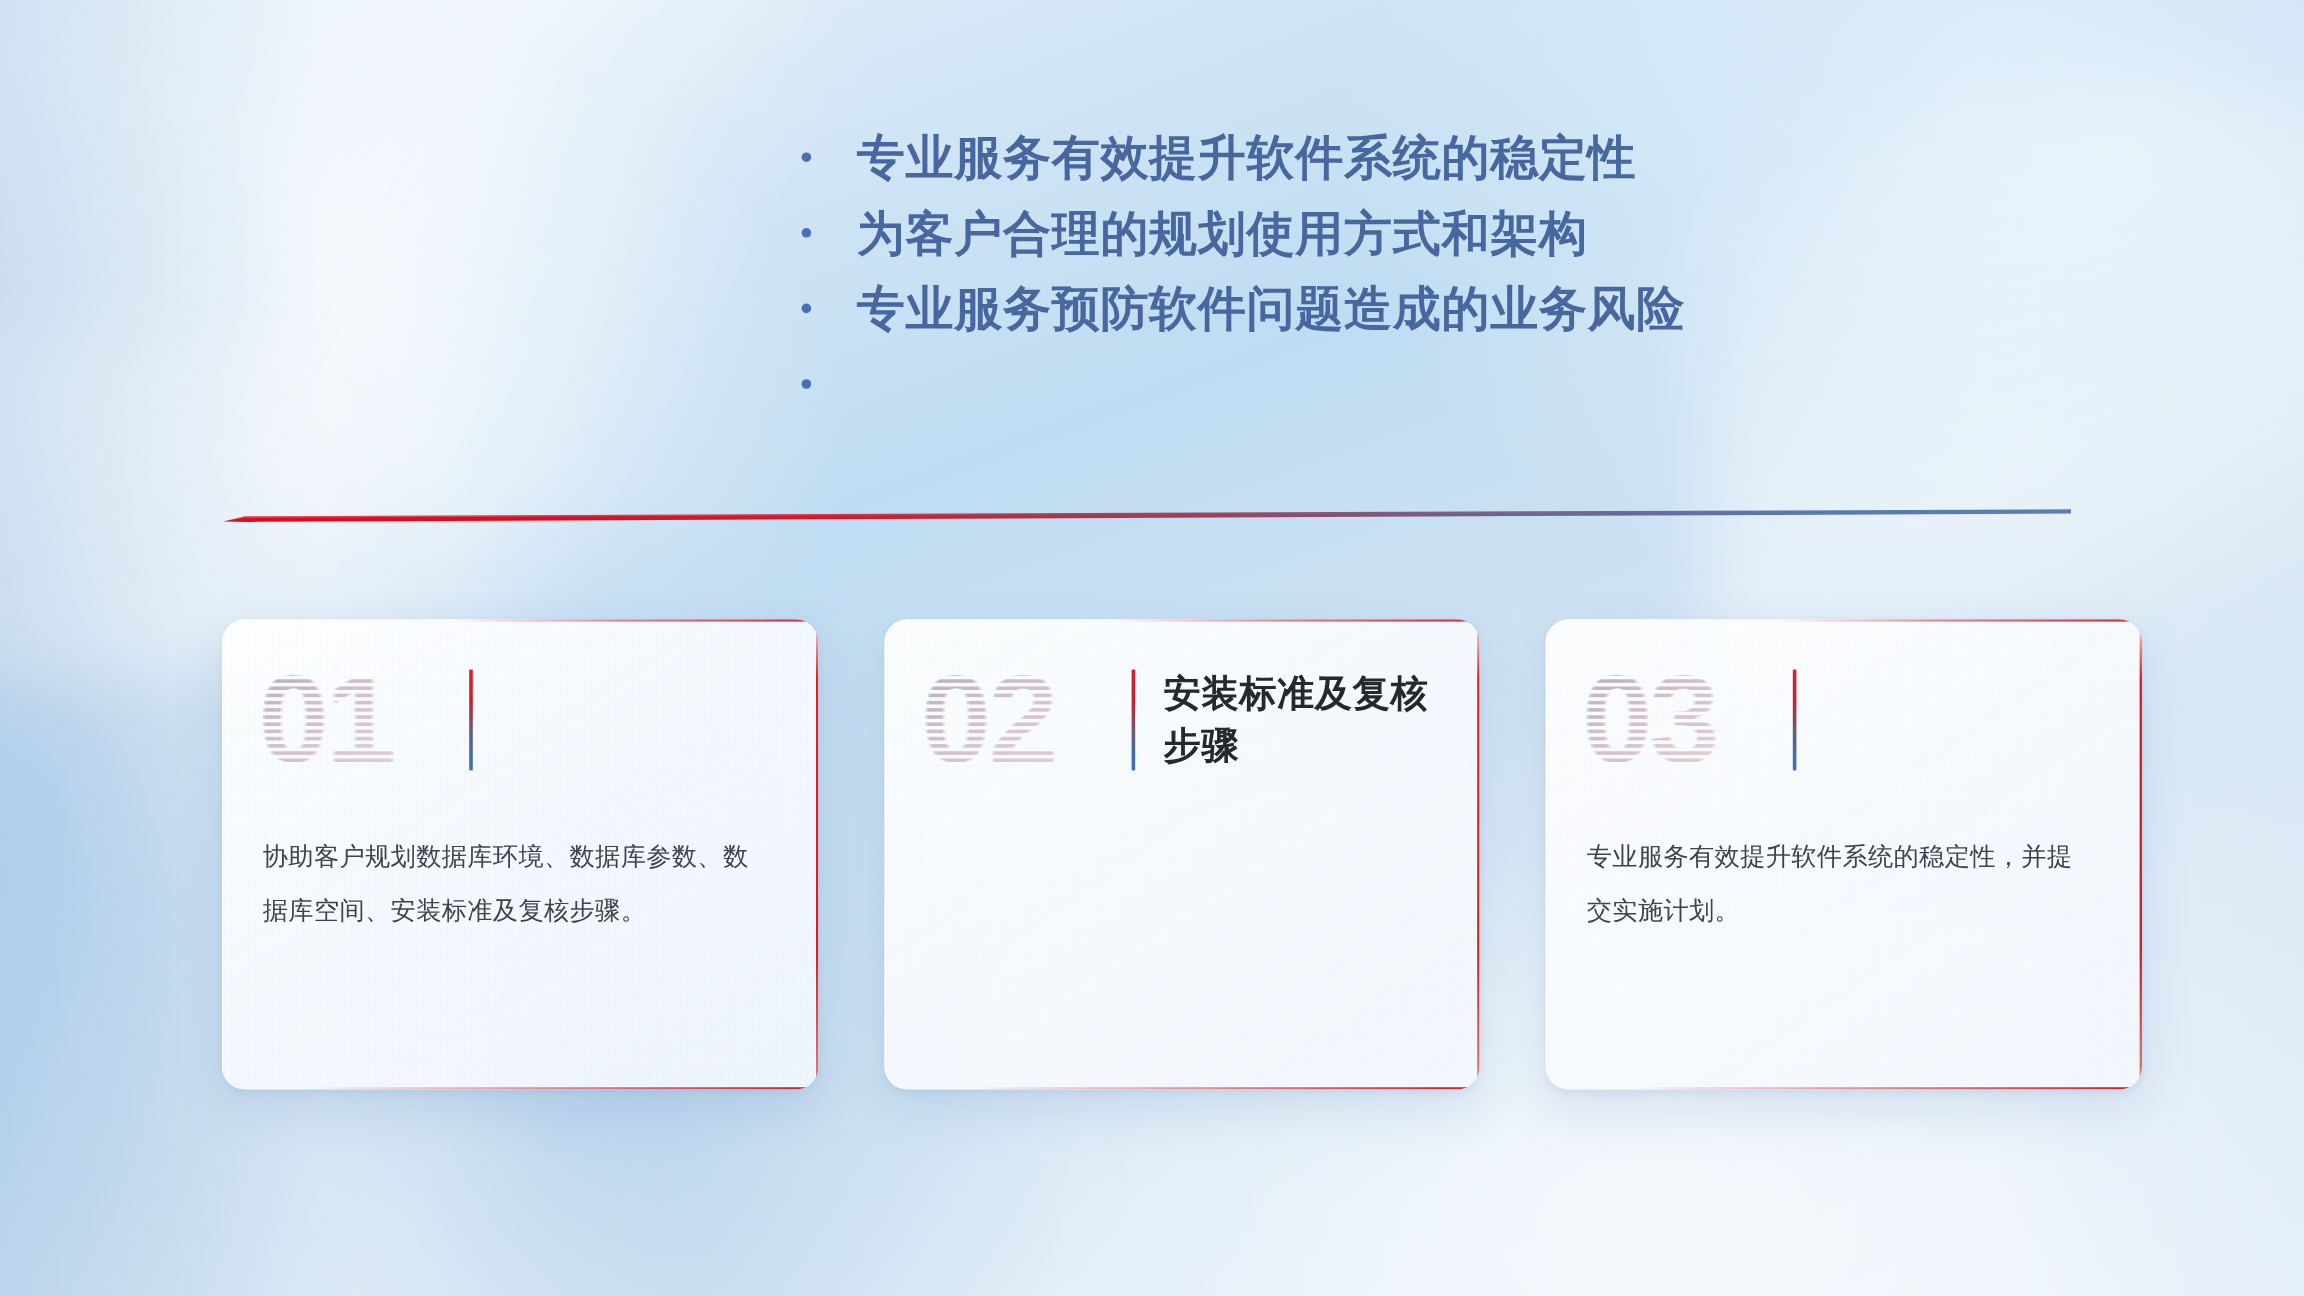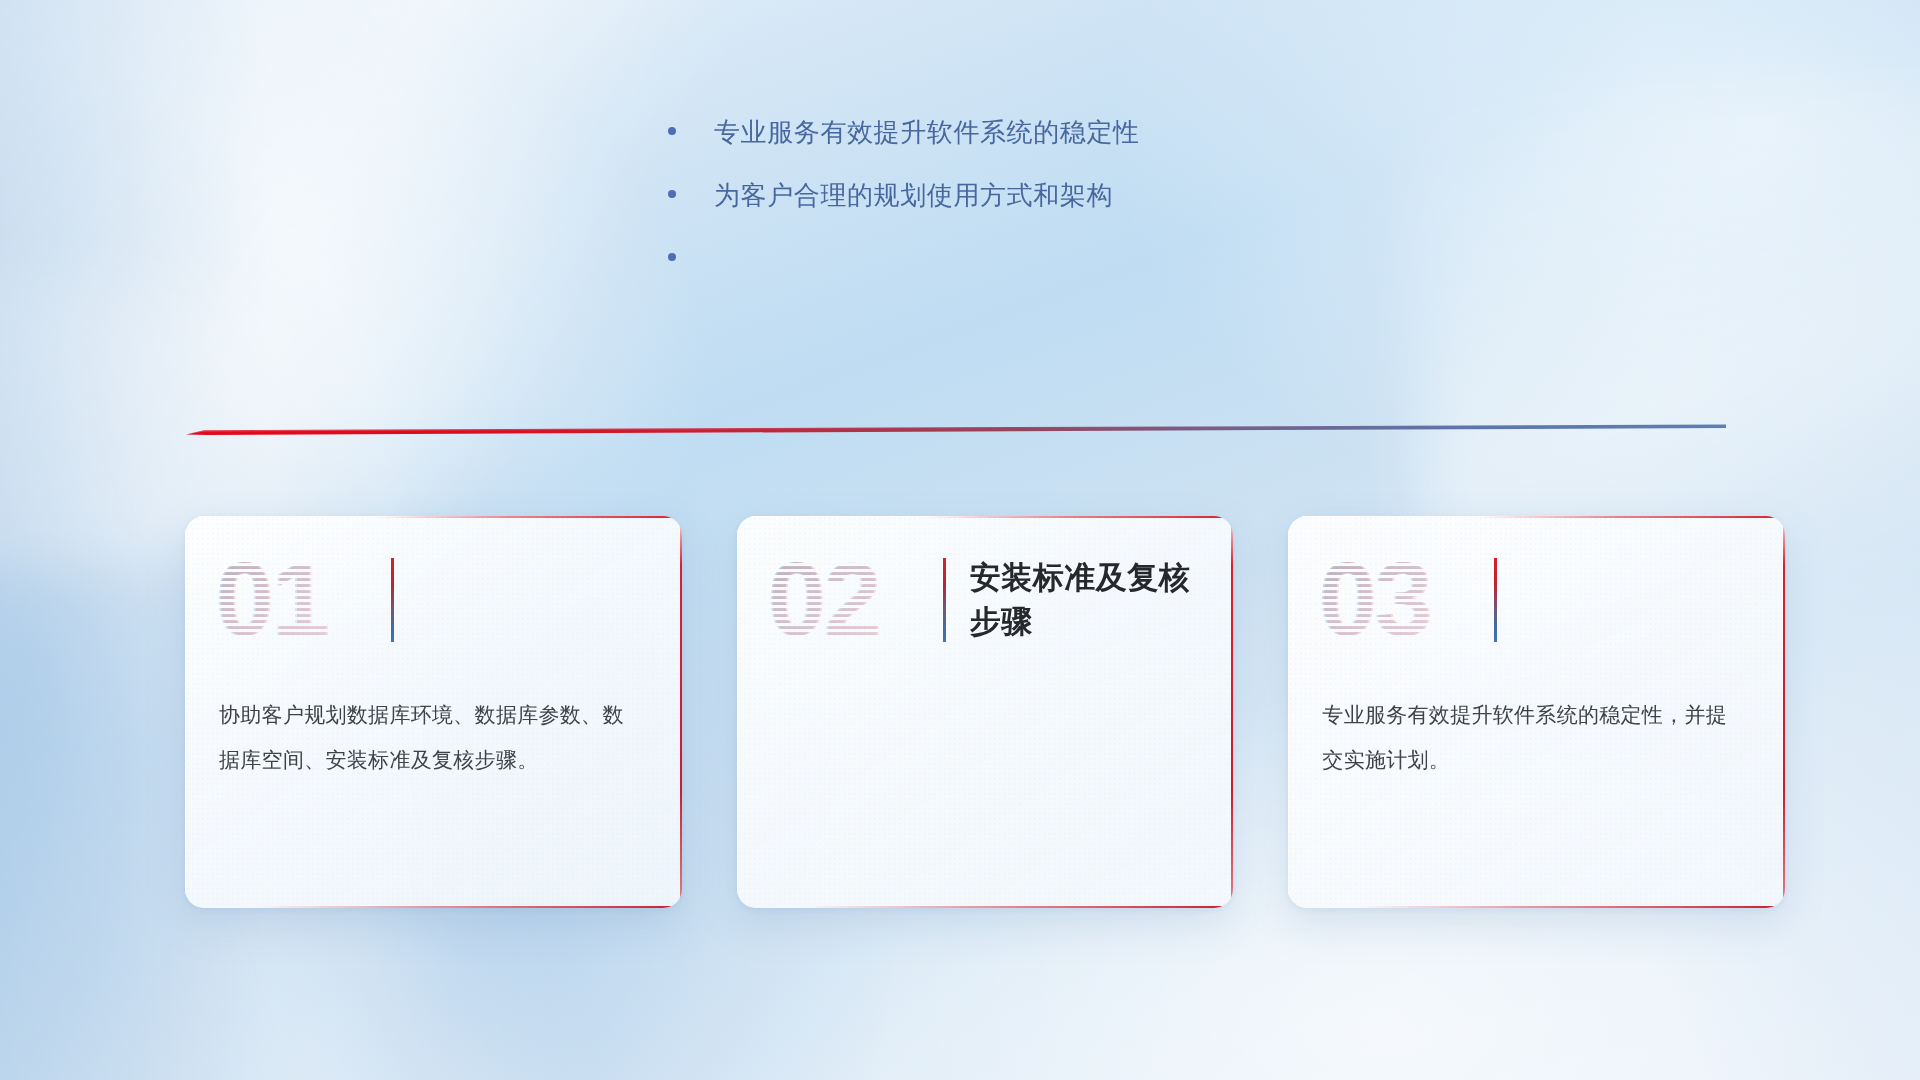--- a/index.html
+++ b/index.html
@@ -66,24 +66,24 @@
     margin-bottom:19px;
     height:44px;
   }
   .bullet-dot {
     width:8px; height:8px; border-radius:50%;
     background:#4a6fb5;
     margin:17px 38px 0 5px;
     flex:0 0 auto;
   }
   .bullet-text {
-    font-size:26px;
+    font-size:40px;
     line-height:44px;
     color:#48679f;
-    font-weight:400;
+    font-weight:700;
     letter-spacing:.6px;
     white-space:nowrap;
   }
 
   
   #divider-wrap {
     position:absolute; left:186px; top:424px; width:1540px; height:18px; z-index:3;
   }
   #divider-wrap svg { display:block; width:100%; height:100%; }
 
@@ -188,20 +188,24 @@
   <div class="bullet-row">
     <span class="bullet-dot"></span>
     <span class="bullet-text">专业服务有效提升软件系统的稳定性</span>
   </div>
 
   <div class="bullet-row">
     <span class="bullet-dot"></span>
     <span class="bullet-text">为客户合理的规划使用方式和架构</span>
   </div>
 
+  <div class="bullet-row">
+    <span class="bullet-dot"></span>
+    <span class="bullet-text">专业服务预防软件问题造成的业务风险</span>
+  </div>
 
   <div class="bullet-row">
     <span class="bullet-dot"></span>
   </div>
 
 </div>
 
 <div id="divider-wrap">
   <svg viewBox="0 0 1540 18" preserveAspectRatio="none" aria-hidden="true">
     <defs>

